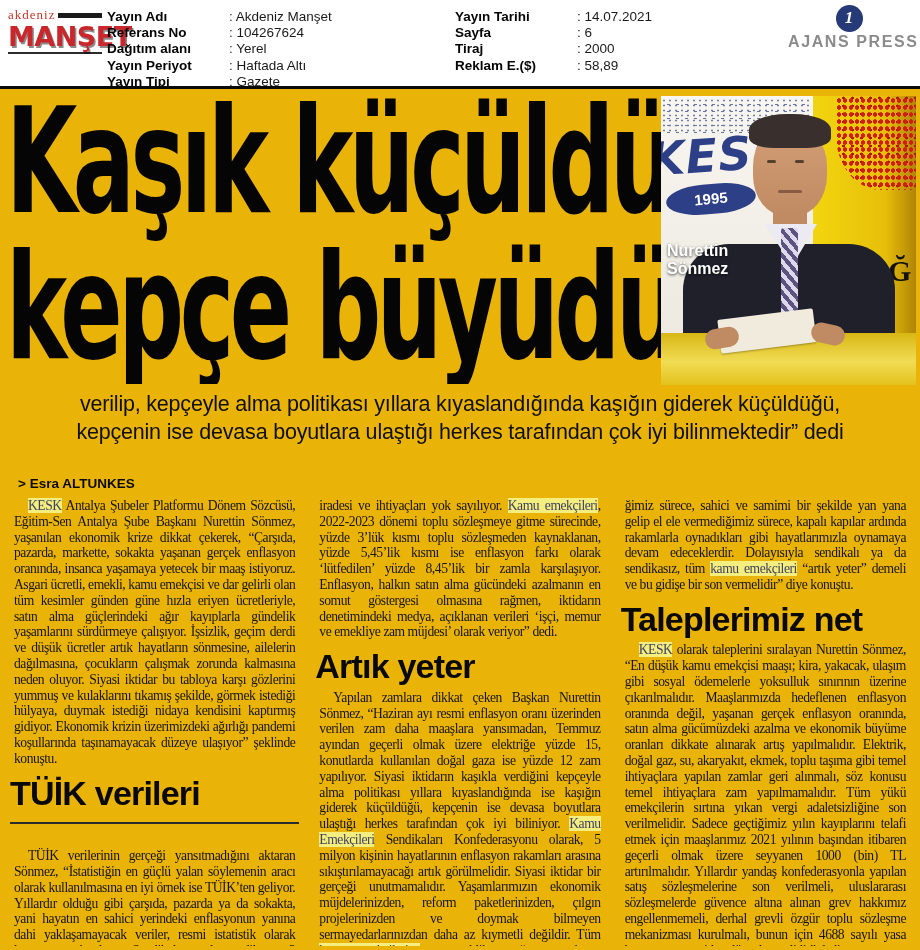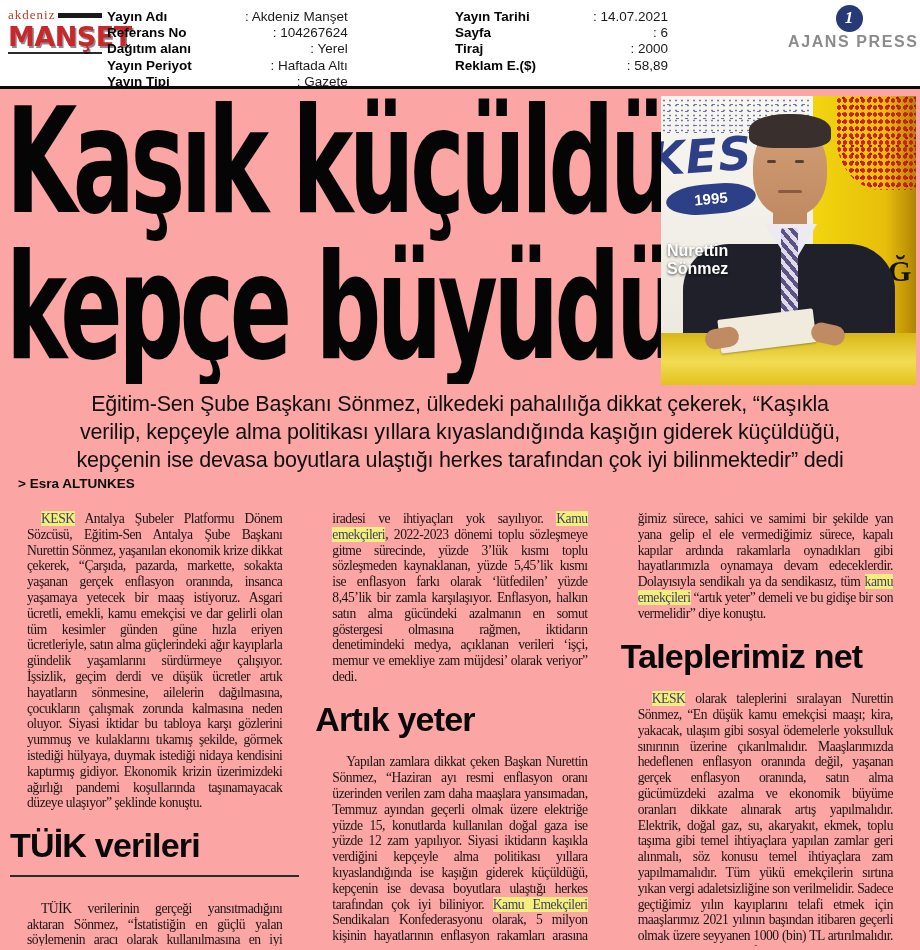--- a/index.html
+++ b/index.html
@@ -1,37 +1,37 @@
 <!DOCTYPE html>
 <html><head>
 <meta charset="utf-8">
 <style>
   * { margin:0; padding:0; box-sizing:border-box; }
   html,body { background:#fff; }
   .page{
-    position:relative; width:920px; height:950px; background:#fca5a5;
+    position:relative; width:920px; height:950px; background:#eab308;
     overflow:hidden; font-family:"Liberation Sans", sans-serif; color:#111;
   }
 
   
   .press-header{ position:absolute; left:0; top:0; width:920px; height:89px;
     border-bottom:3px solid #0a0a0a; background:#fff; }
   .logo{ position:absolute; left:8px; top:7px; width:94px; }
   .logo-top{ display:flex; align-items:center; }
   .logo-top .lt-text{ color:#c0392b; font-family:"Liberation Serif",serif; font-size:13px; letter-spacing:1px; }
   .logo-bar{ flex:1; height:5px; background:#1a1a1a; margin-left:3px; }
   .logo-main{ color:#c9272b; font-weight:700; font-size:27px; letter-spacing:-0.5px; line-height:28px;
     font-family:"DejaVu Sans",sans-serif; text-shadow:1.5px 1.5px 0 rgba(0,0,0,0.45); }
   .logo-rule{ border-top:2px solid #2b2b2b; margin-top:1px; height:2px; }
   .meta{ position:absolute; top:8px; }
   .meta-left{ left:107px; }
   .meta-right{ left:455px; }
-  .meta-row{ display:flex; height:16.3px; align-items:center;justify-content:space-between; }
+  .meta-row{ display:flex; height:16.3px; align-items:center; }
   .meta-label{ width:122px; font-weight:700; font-size:13.5px; color:#050505; }
-  .meta-value{ font-size:13.5px; color:#1a1a1a;margin-left:16px; }
+  .meta-value{ font-size:13.5px; color:#1a1a1a; }
   .agency{ position:absolute; right:10px; top:5px; width:122px; text-align:center; }
   .agency-circle{ width:27px; height:27px; border-radius:50%; background:#253a77; margin:0 auto 1px;
     color:#fff; font:italic bold 17px/26px "Liberation Serif",serif; }
   .agency-text{ color:#8b8b8b; font-weight:700; letter-spacing:1.6px; font-size:16px; white-space:nowrap; }
 
   
   .headline{ position:absolute; left:6px; top:90px; width:656px; height:294px; overflow:hidden; }
   .hl-line{ height:146px; }
   .hl-line > span{ display:inline-block; white-space:nowrap; color:#050505;
     font-family:"DejaVu Sans",sans-serif; font-weight:700; font-size:146px; line-height:142px;
@@ -81,21 +81,21 @@
   .standfirst{ position:absolute; left:0; top:390px; width:920px; height:85px; text-align:center;
     color:#101010; font-size:21.5px; letter-spacing:-0.2px; overflow:hidden; }
   .sf-line{ white-space:nowrap; line-height:28px; }
   .byline{ position:absolute; left:18px; top:476px; font-weight:700; font-size:13.5px; color:#0a0a0a;text-align:right; }
 
   
   .columns{ position:absolute; left:10px; top:494px; width:900px; height:452px;
     display:grid; grid-template-columns:1fr 1fr 1fr; column-gap:16px; overflow:hidden; }
   .col{ font-family:"Liberation Serif",serif; font-size:13.6px; line-height:15.8px;
     letter-spacing:-0.45px; text-align:justify; color:#171513; overflow:hidden; }
-  .body-p{ margin:17px; }
+  .body-p{ margin:4px; }
   .body-p.indent{ text-indent:14px; }
   .section-heading{ font-family:"Liberation Sans",sans-serif; font-weight:700; font-size:34px;
     letter-spacing:-0.8px; line-height:1.05; color:#090909; margin:9px 0 5px; text-indent:0; }
   .section-heading.with-rule{ padding-bottom:11px; border-bottom:2px solid #2c2c2c; margin-bottom:24px; }
   .hl{ background:#f3ee7d; color:#3f3f63; }
 </style>
 </head>
 <body>
 
 <div class="page">
@@ -177,21 +177,20 @@
     <div class="ph-shirt"></div>
     <div class="ph-tie"></div>
     <div class="ph-table"></div>
     <div class="ph-paper"></div>
     <div class="ph-hand-l"></div>
     <div class="ph-hand-r"></div>
     <div class="ph-caption">Nurettin Sönmez</div>
   </div>
 
   <div class="standfirst">
-      <div class="sf-line">Eğitim-Sen Şube Başkanı Sönmez, ülkedeki pahalılığa dikkat çekerek, “Kaşıkla</div>
       <div class="sf-line">verilip, kepçeyle alma politikası yıllara kıyaslandığında kaşığın giderek küçüldüğü,</div>
       <div class="sf-line">kepçenin ise devasa boyutlara ulaştığı herkes tarafından çok iyi bilinmektedir” dedi</div>
     </div>
 
   <div class="byline">&gt; Esra ALTUNKES</div>
 
   <div class="columns">
     <div class="col">
         <p class="body-p indent"><span class="hl">KESK</span><span> Antalya Şubeler Platformu Dönem Sözcüsü, Eğitim-Sen Antalya Şube Başkanı Nurettin Sönmez, yaşanılan ekonomik krize dikkat çekerek, “Çarşıda, pazarda, markette, sokakta yaşanan gerçek enflasyon oranında, insanca yaşamaya yetecek bir maaş istiyoruz. Asgari ücretli, emekli, kamu emekçisi ve dar gelirli olan tüm kesimler günden güne hızla eriyen ücretleriyle, satın alma güçlerindeki ağır kayıplarla gündelik yaşamlarını sürdürmeye çalışıyor. İşsizlik, geçim derdi ve düşük ücretler artık hayatların sönmesine, ailelerin dağılmasına, çocukların çalışmak zorunda kalmasına neden oluyor. Siyasi iktidar bu tabloya karşı gözlerini yummuş ve kulaklarını tıkamış şekilde, görmek istediği hülyaya, duymak istediği nidaya kendisini kaptırmış gidiyor. Ekonomik krizin üzerimizdeki ağırlığı pandemi koşullarında taşınamayacak düzeye ulaşıyor” şeklinde konuştu.</span></p>
         <h3 class="section-heading with-rule">TÜİK verileri</h3>

